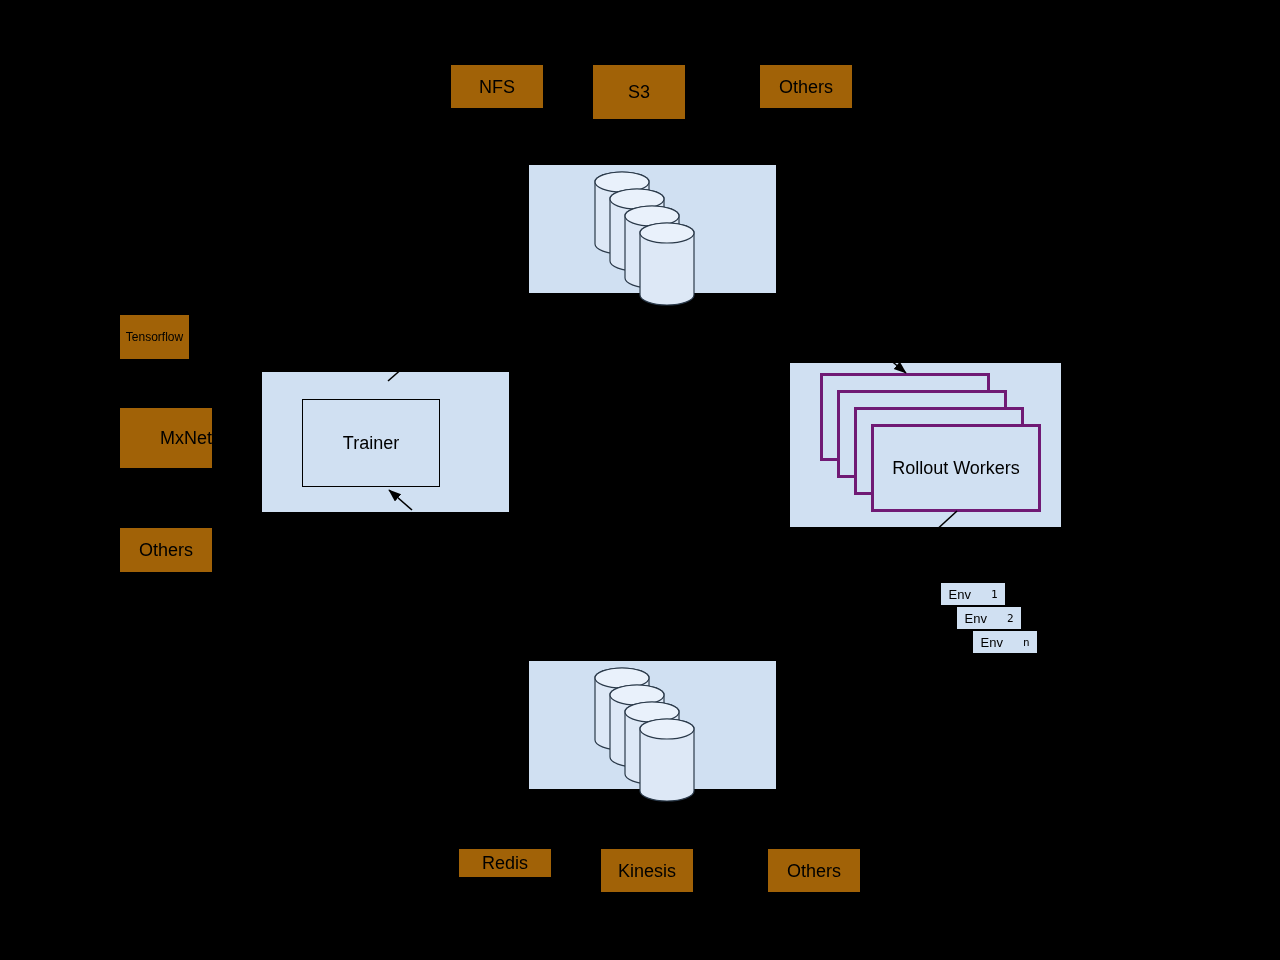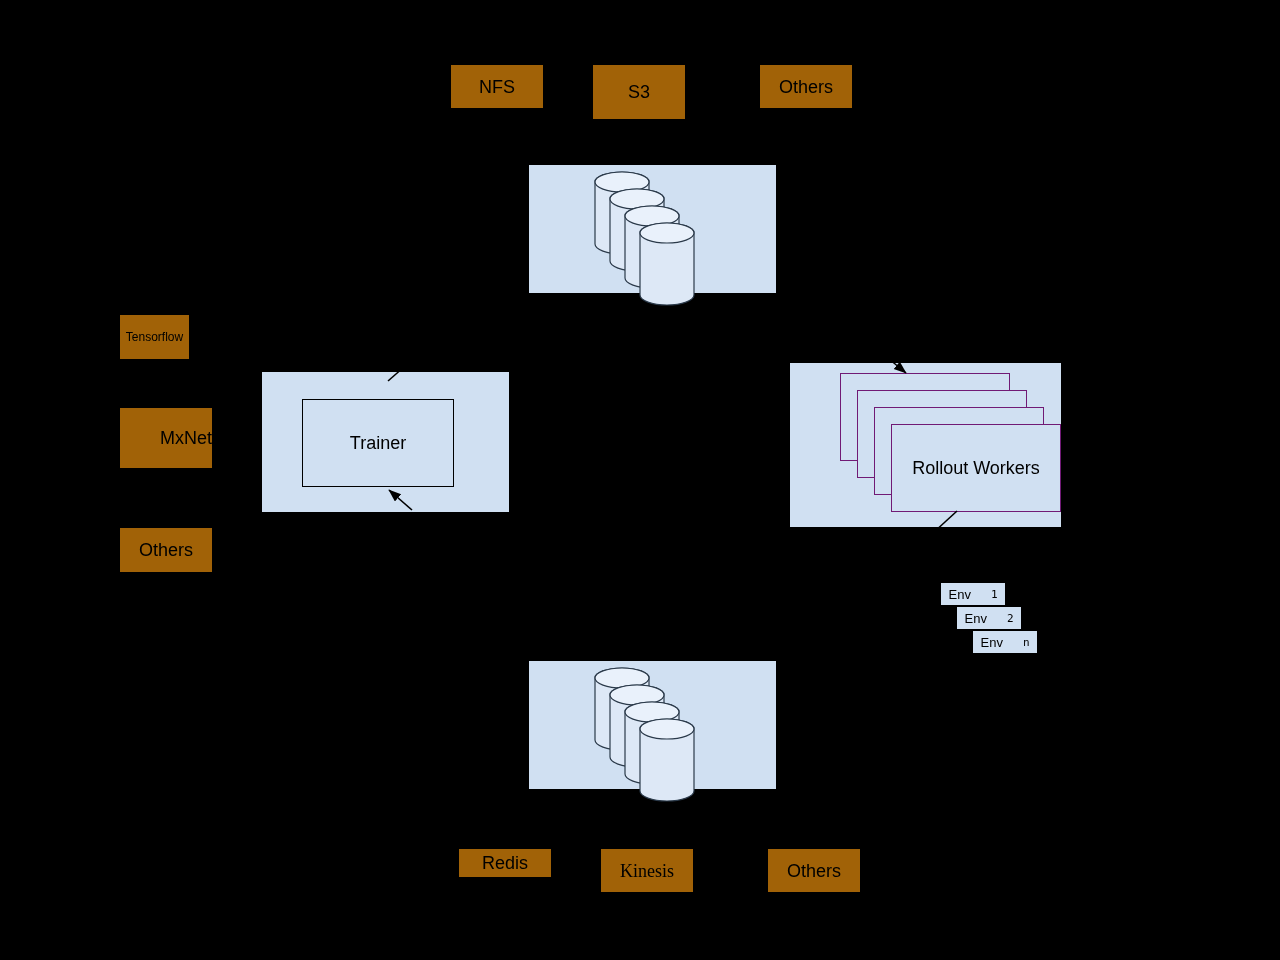--- a/index.html
+++ b/index.html
@@ -50,29 +50,28 @@
     justify-content: center;
     font-size: 18px;
     color: #000000;
     white-space: nowrap;
   }
 
   
   .worker-card {
     position: absolute;
     background: #d0e0f2;
-    border: 1px solid #701a75;
+    border: 3px solid #701a75;
     box-sizing: border-box;
     display: flex;
     align-items: center;
     justify-content: center;
     font-size: 18px;
     color: #000000;
     white-space: nowrap;
-    margin-left: 20px;
   }
 
   
   .env-chip {
     position: absolute;
     background: #d0e0f2;
     box-sizing: border-box;
     display: flex;
     align-items: center;
     justify-content: center;
@@ -143,21 +142,21 @@
     <span>Tensorflow</span>
   </div>
   <div class="node lbl-18" style="left:120px; top:408px; width:92px; height:60px;justify-content:flex-end;">
     <span>MxNet</span>
   </div>
   <div class="node lbl-18" style="left:120px; top:528px; width:92px; height:44px;">
     <span>Others</span>
   </div>
 
   <div class="panel" style="left:262px; top:372px; width:247px; height:140px;"></div>
-  <div class="inner-rect" style="left:302px; top:399px; width:152px; height:88px;">
+  <div class="inner-rect" style="left:302px; top:399px; width:138px; height:88px;">
     <span>Trainer</span>
   </div>
 
   <div class="panel" style="left:790px; top:363px; width:271px; height:164px;"></div>
   <div class="worker-card" style="left:820px; top:373px; width:170px; height:88px;"></div>
   <div class="worker-card" style="left:837px; top:390px; width:170px; height:88px;"></div>
   <div class="worker-card" style="left:854px; top:407px; width:170px; height:88px;"></div>
   <div class="worker-card" style="left:871px; top:424px; width:170px; height:88px;">
     <span>Rollout Workers</span>
   </div>
@@ -194,21 +193,21 @@
           <path d="M111 68 a27,10 0 0,1 54,0 l0,62 a27,10 0 0,1 -54,0 z"></path>
           <ellipse cx="138" cy="68" rx="27" ry="10" fill="#e9f1fb"></ellipse>
         </g>
       </g>
     </svg>
   </div>
 
   <div class="node lbl-18" style="left:459px; top:849px; width:92px; height:28px;">
     <span>Redis</span>
   </div>
-  <div class="node lbl-18" style="left:601px; top:849px; width:92px; height:43px;font-family:Liberation Serif, serif;">
+  <div class="node lbl-18" style="left:601px; top:849px; width:92px; height:43px;">
     <span>Kinesis</span>
   </div>
   <div class="node lbl-18" style="left:768px; top:849px; width:92px; height:43px;">
     <span>Others</span>
   </div>
 
   <svg class="svg-layer" width="1280" height="960" viewBox="0 0 1280 960">
     <defs>
       <marker id="arrowhead" markerWidth="9" markerHeight="9" refX="7.5" refY="3" orient="auto" markerUnits="strokeWidth">
         <path d="M0,0 L8,3 L0,6 z" fill="#000000"></path>

